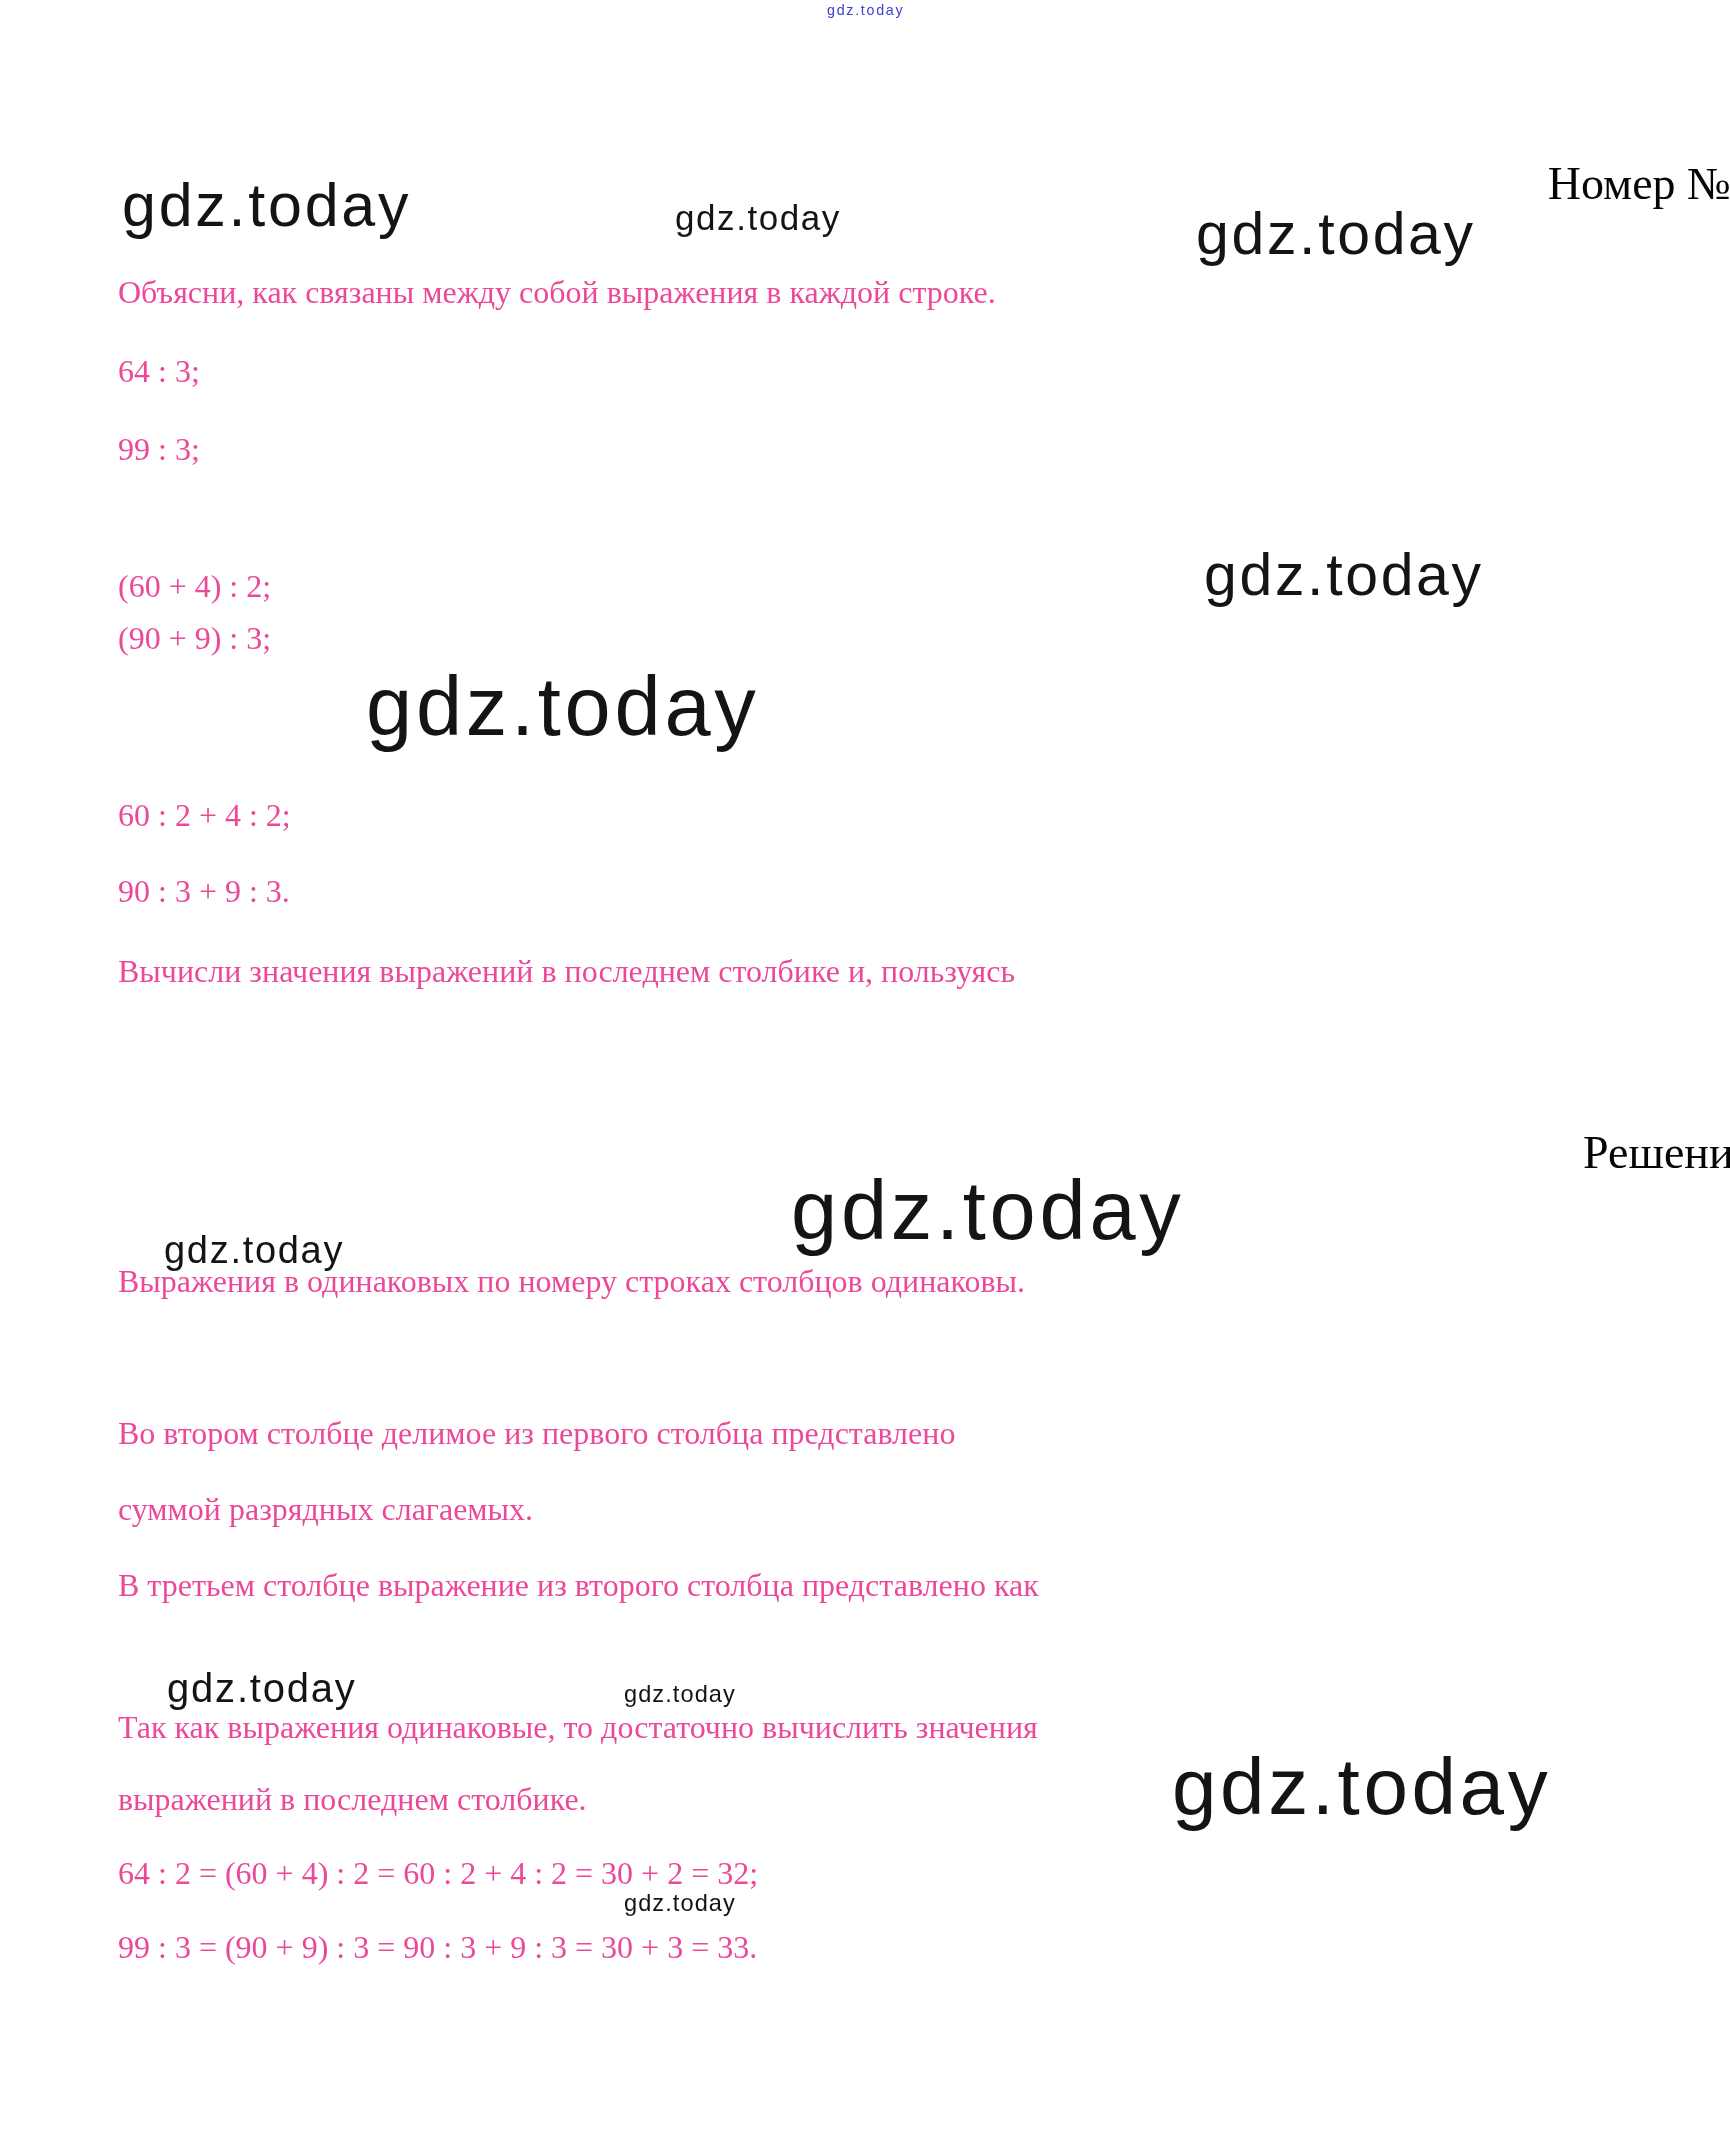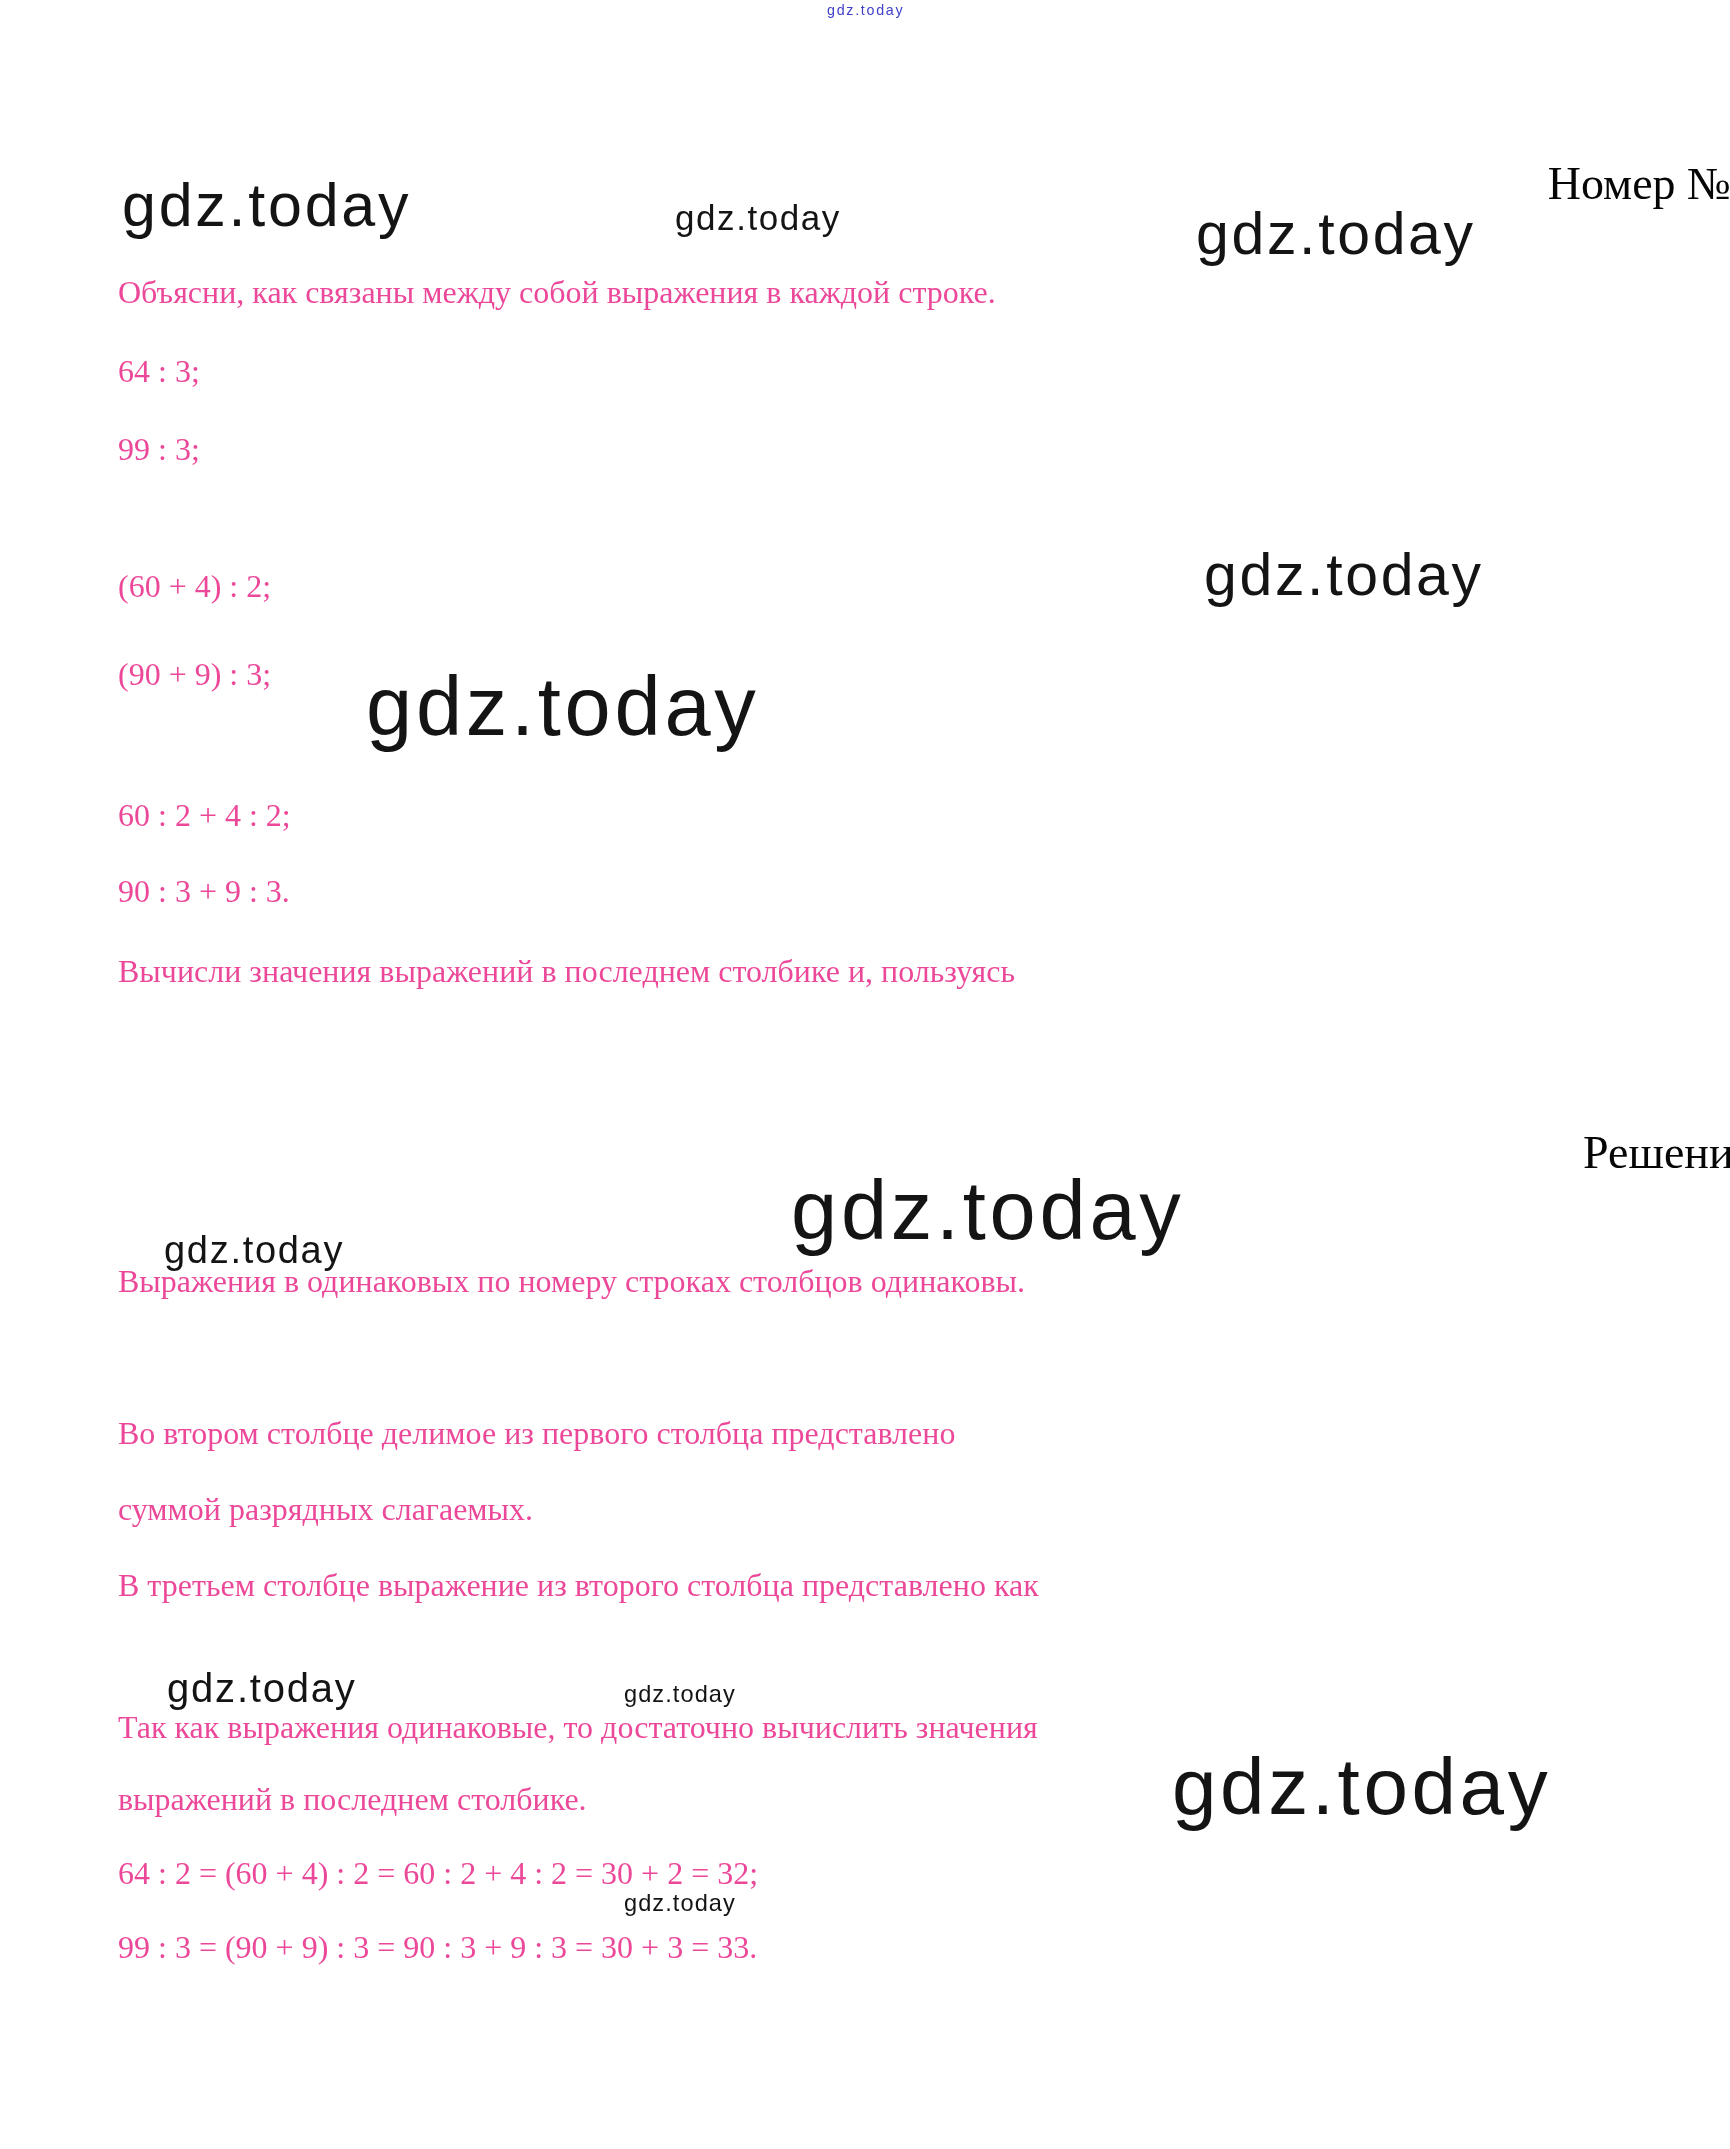--- a/index.html
+++ b/index.html
@@ -67,21 +67,21 @@
   <div class="wm" style="left:624px;  top:1683px; font-size:23.6px;">gdz.today</div>
   <div class="wm" style="left:1172px; top:1747px; font-size:80px;">gdz.today</div>
   <div class="wm" style="left:624px;  top:1892px; font-size:23.6px;">gdz.today</div>
 
   <div class="heading" style="top:159px;">Номер №6</div>
 
   <div class="line" style="top:274px;">Объясни, как связаны между собой выражения в каждой строке.</div>
   <div class="line" style="top:353px;">64 : 3;</div>
   <div class="line" style="top:431px;">99 : 3;</div>
   <div class="line" style="top:568px;">(60 + 4) : 2;</div>
-  <div class="line" style="top:656px;">(90 + 9) : 3;</div>
+  <div class="line" style="top:620px;">(90 + 9) : 3;</div>
   <div class="line" style="top:797px;">60 : 2 + 4 : 2;</div>
   <div class="line" style="top:873px;">90 : 3 + 9 : 3.</div>
   <div class="line" style="top:953px;">Вычисли значения выражений в последнем столбике и, пользуясь</div>
 
   <div class="heading" style="top:1128px;">Решение</div>
 
   <div class="line" style="top:1263px;">Выражения в одинаковых по номеру строках столбцов одинаковы.</div>
   <div class="line" style="top:1415px;">Во втором столбце делимое из первого столбца представлено</div>
   <div class="line" style="top:1491px;">суммой разрядных слагаемых.</div>
   <div class="line" style="top:1567px;">В третьем столбце выражение из второго столбца представлено как</div>

